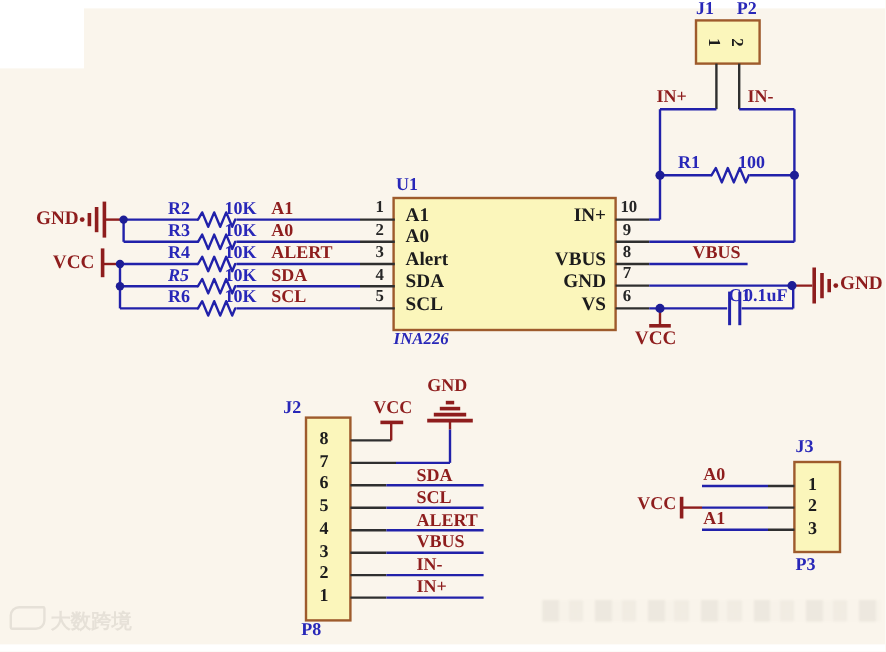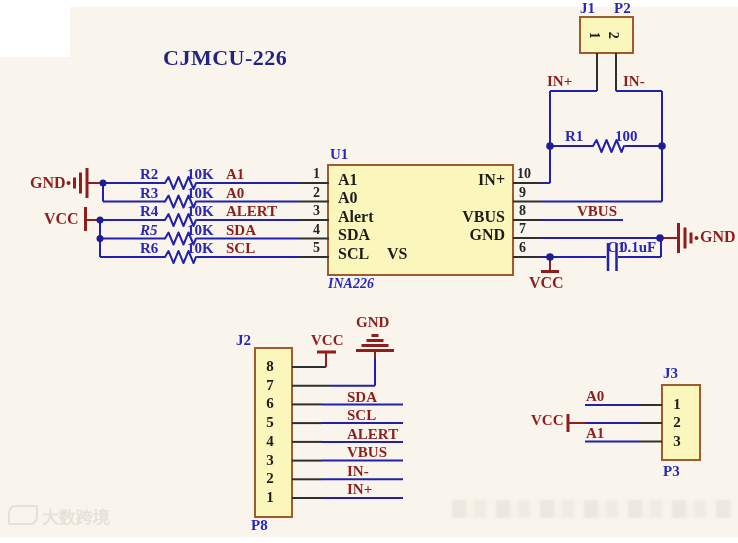--- a/index.html
+++ b/index.html
@@ -183,21 +183,20 @@
       <circle cx="103" cy="183" r="3.5"></circle>
       <circle cx="100" cy="220" r="3.5"></circle>
       <circle cx="100" cy="238.5" r="3.5"></circle>
       <circle cx="550" cy="146" r="3.8"></circle>
       <circle cx="662" cy="146" r="3.8"></circle>
       <circle cx="660" cy="238" r="3.8"></circle>
       <circle cx="550" cy="257" r="3.8"></circle>
     </g>
   </svg>
 
-  <div class="t navy title" style="left:163px;top:46px;">CJMCU-226</div>
 
   <div class="t blue s15" style="left:580px;top:1px;">J1</div>
   <div class="t blue s15" style="left:614px;top:1px;">P2</div>
   <div class="t pin s14 rot90" style="left:590px;top:28px;">1</div>
   <div class="t pin s14 rot90" style="left:609px;top:28px;">2</div>
   <div class="t maroon s15" style="left:547px;top:74px;">IN+</div>
   <div class="t maroon s15" style="left:623px;top:74px;">IN-</div>
 
   <div class="t blue s15" style="left:565px;top:129px;">R1</div>
   <div class="t blue s15" style="left:615px;top:129px;">100</div>
@@ -207,21 +206,21 @@
 
   <div class="t pin s16" style="left:338px;top:172px;">A1</div>
   <div class="t pin s16" style="left:338px;top:190px;">A0</div>
   <div class="t pin s16" style="left:338px;top:209px;">Alert</div>
   <div class="t pin s16" style="left:338px;top:227px;">SDA</div>
   <div class="t pin s16" style="left:338px;top:246px;">SCL</div>
 
   <div class="t pin s16" style="left:405px;top:172px;width:100px;text-align:right;">IN+</div>
   <div class="t pin s16" style="left:405px;top:209px;width:100px;text-align:right;">VBUS</div>
   <div class="t pin s16" style="left:405px;top:227px;width:100px;text-align:right;">GND</div>
-  <div class="t pin s16" style="left:387px;top:246px;width:100px;">VS</div>
+  <div class="t pin s16" style="left:405px;top:246px;width:100px;text-align:right;">VS</div>
 
   <div class="t num s14" style="left:304px;top:167px;width:16px;text-align:right;">1</div>
   <div class="t num s14" style="left:304px;top:185.5px;width:16px;text-align:right;">2</div>
   <div class="t num s14" style="left:304px;top:204px;width:16px;text-align:right;">3</div>
   <div class="t num s14" style="left:304px;top:222.5px;width:16px;text-align:right;">4</div>
   <div class="t num s14" style="left:304px;top:241px;width:16px;text-align:right;">5</div>
 
   <div class="t num s14" style="left:517px;top:167px;">10</div>
   <div class="t num s14" style="left:519px;top:185.5px;">9</div>
   <div class="t num s14" style="left:519px;top:204px;">8</div>

